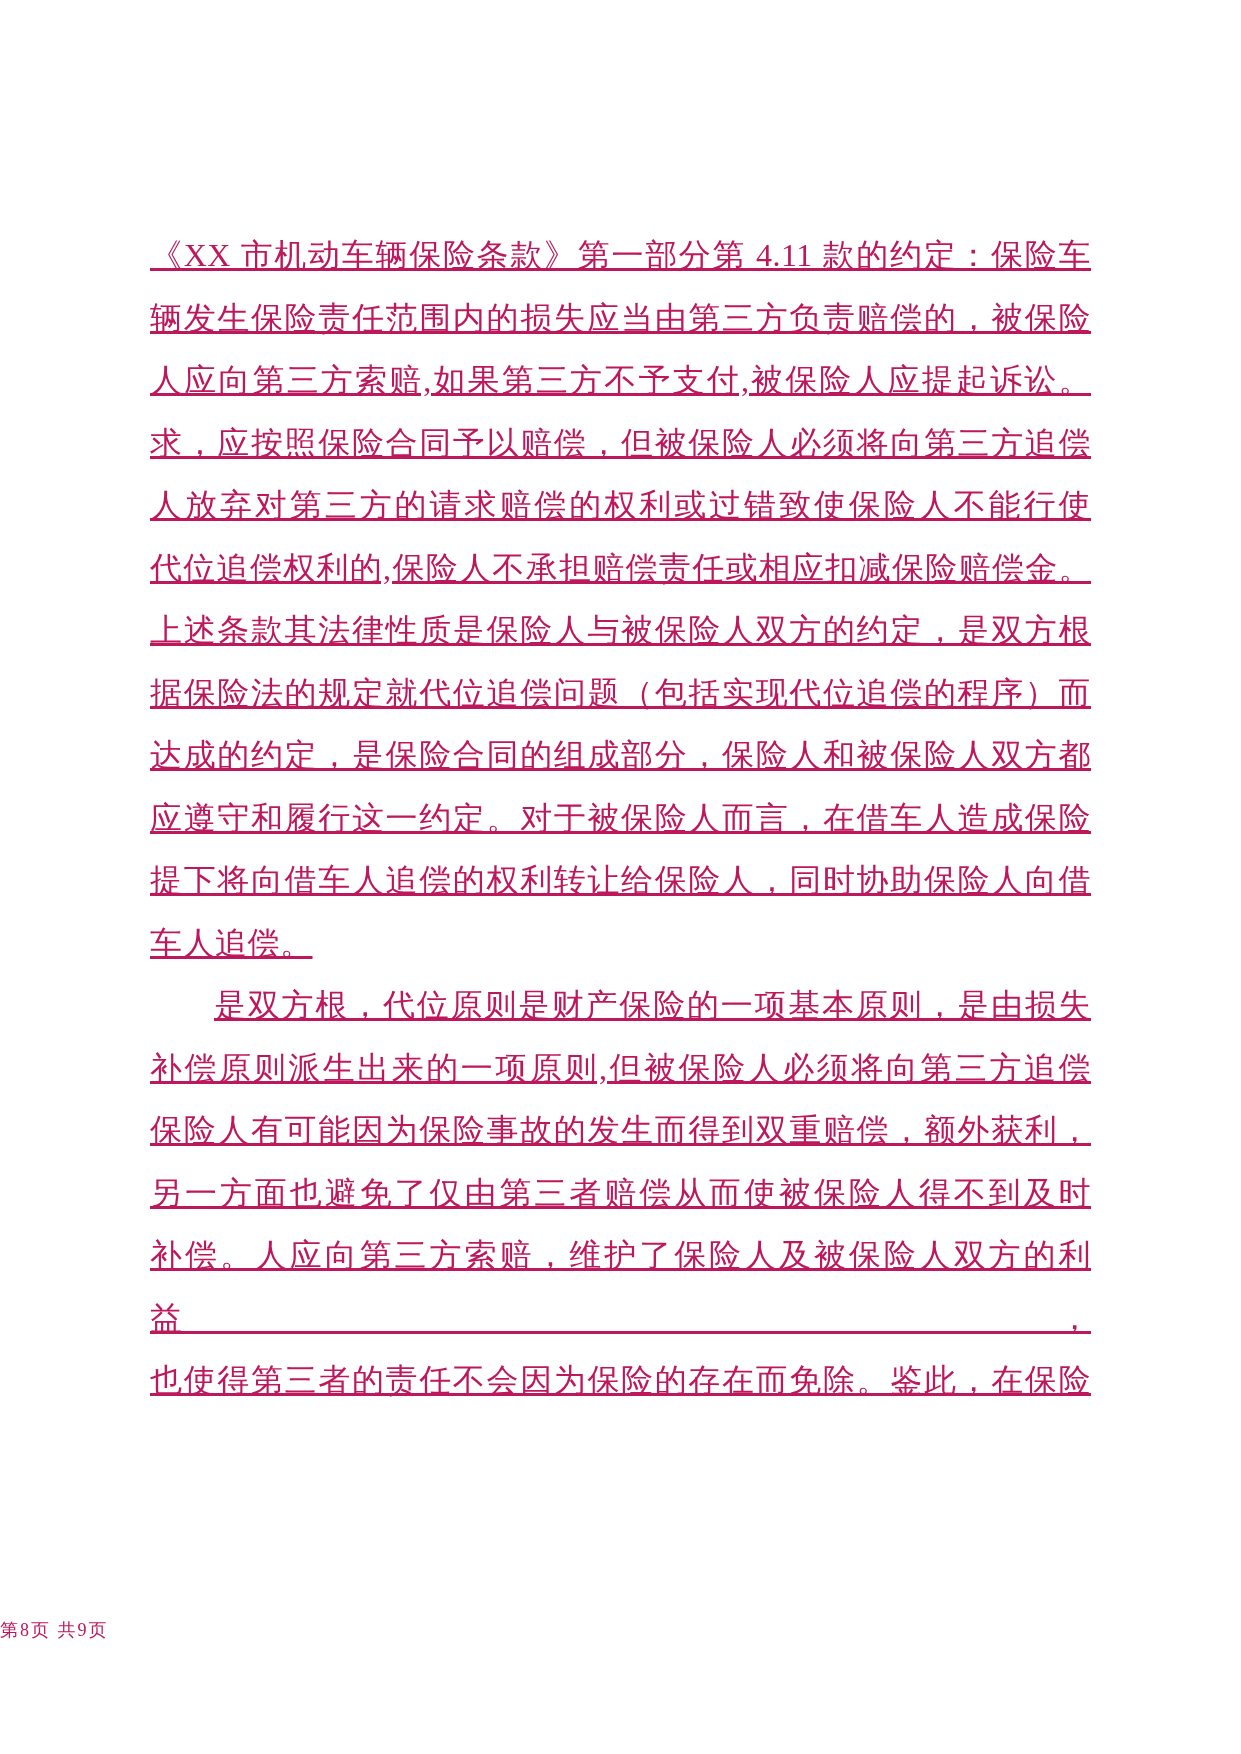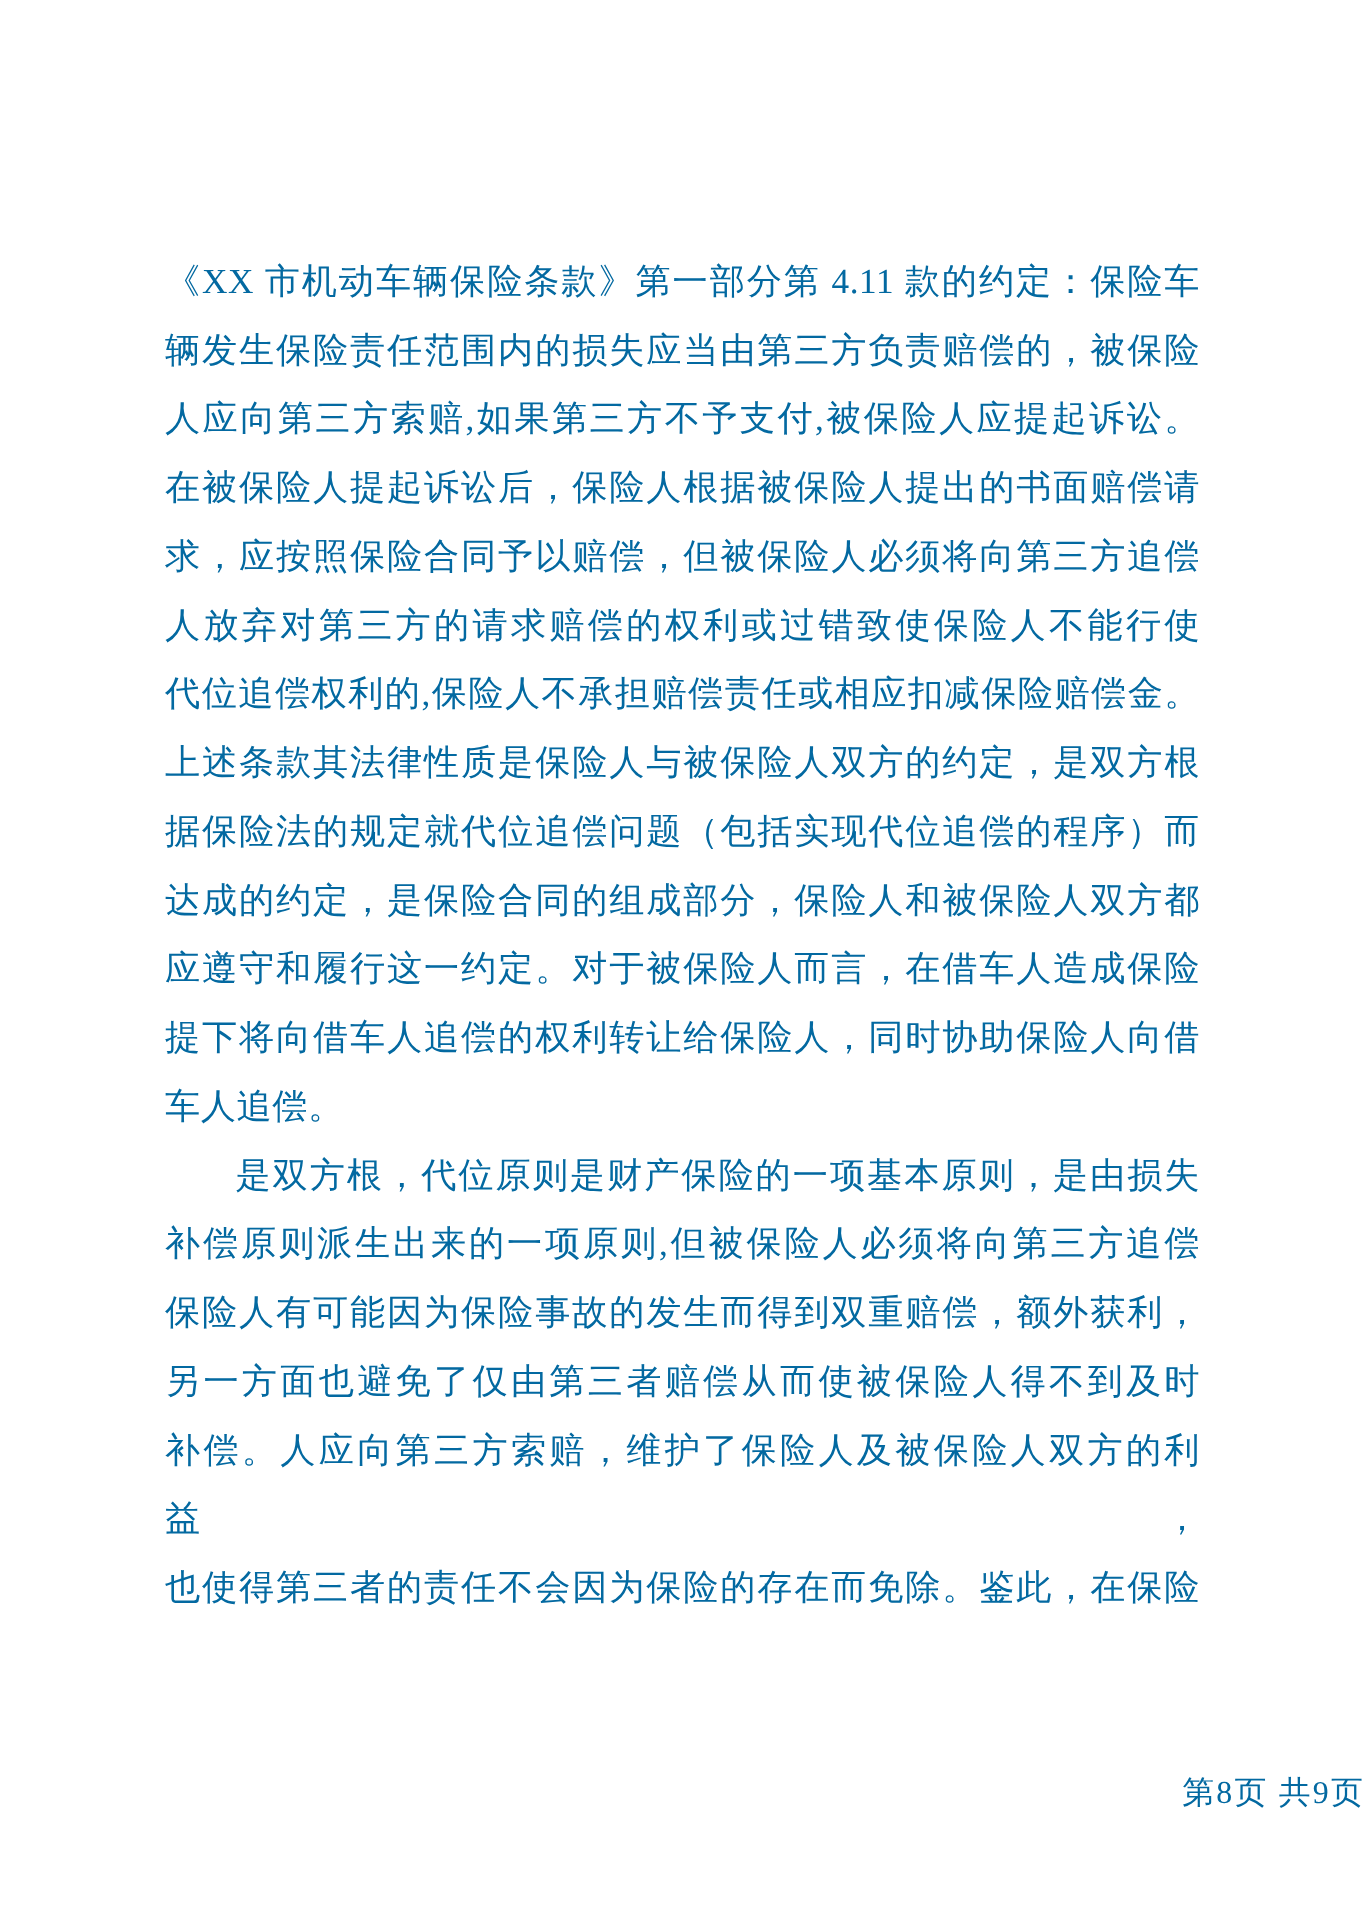--- a/index.html
+++ b/index.html
@@ -23,54 +23,54 @@
     position: absolute;
     left: 150px;
     top: 224px;
     width: 941px;
   }
   .line {
     margin: 0;
     padding: 0;
     font-size: 32px;
     line-height: 62.5px;
-    color: #0369a1;
+    color: #be185d;
     text-align: justify;
     text-align-last: justify;
     text-justify: inter-character;
     letter-spacing: 0.5px;
+    text-decoration: underline;
   }
   .line.flush {
     text-align: center;
     text-align-last: left;
   }
   .line.indent {
     text-indent: 2em;
   }
   .footer {
     position: absolute;
     left: 0;
     top: 1610px;
     width: 100%;
-    text-align: right;
-    font-size: 29px;
+    text-align: left;
+    font-size: 18px;
     line-height: 40px;
-    color: #0369a1;
+    color: #be185d;
     letter-spacing: 2px;
   }
 </style>
 </head>
 <body>
 
 <div class="page">
   <div class="text-block">
     <p class="line">《XX 市机动车辆保险条款》第一部分第 4.11 款的约定：保险车</p>
     <p class="line">辆发生保险责任范围内的损失应当由第三方负责赔偿的，被保险</p>
     <p class="line">人应向第三方索赔,如果第三方不予支付,被保险人应提起诉讼。</p>
-    <p class="line">在被保险人提起诉讼后，保险人根据被保险人提出的书面赔偿请</p>
     <p class="line">求，应按照保险合同予以赔偿，但被保险人必须将向第三方追偿</p>
     <p class="line">人放弃对第三方的请求赔偿的权利或过错致使保险人不能行使</p>
     <p class="line">代位追偿权利的,保险人不承担赔偿责任或相应扣减保险赔偿金。</p>
     <p class="line">上述条款其法律性质是保险人与被保险人双方的约定，是双方根</p>
     <p class="line">据保险法的规定就代位追偿问题（包括实现代位追偿的程序）而</p>
     <p class="line">达成的约定，是保险合同的组成部分，保险人和被保险人双方都</p>
     <p class="line">应遵守和履行这一约定。对于被保险人而言，在借车人造成保险</p>
     <p class="line">提下将向借车人追偿的权利转让给保险人，同时协助保险人向借</p>
     <p class="line flush">车人追偿。</p>
     <p class="line indent">是双方根，代位原则是财产保险的一项基本原则，是由损失</p>

